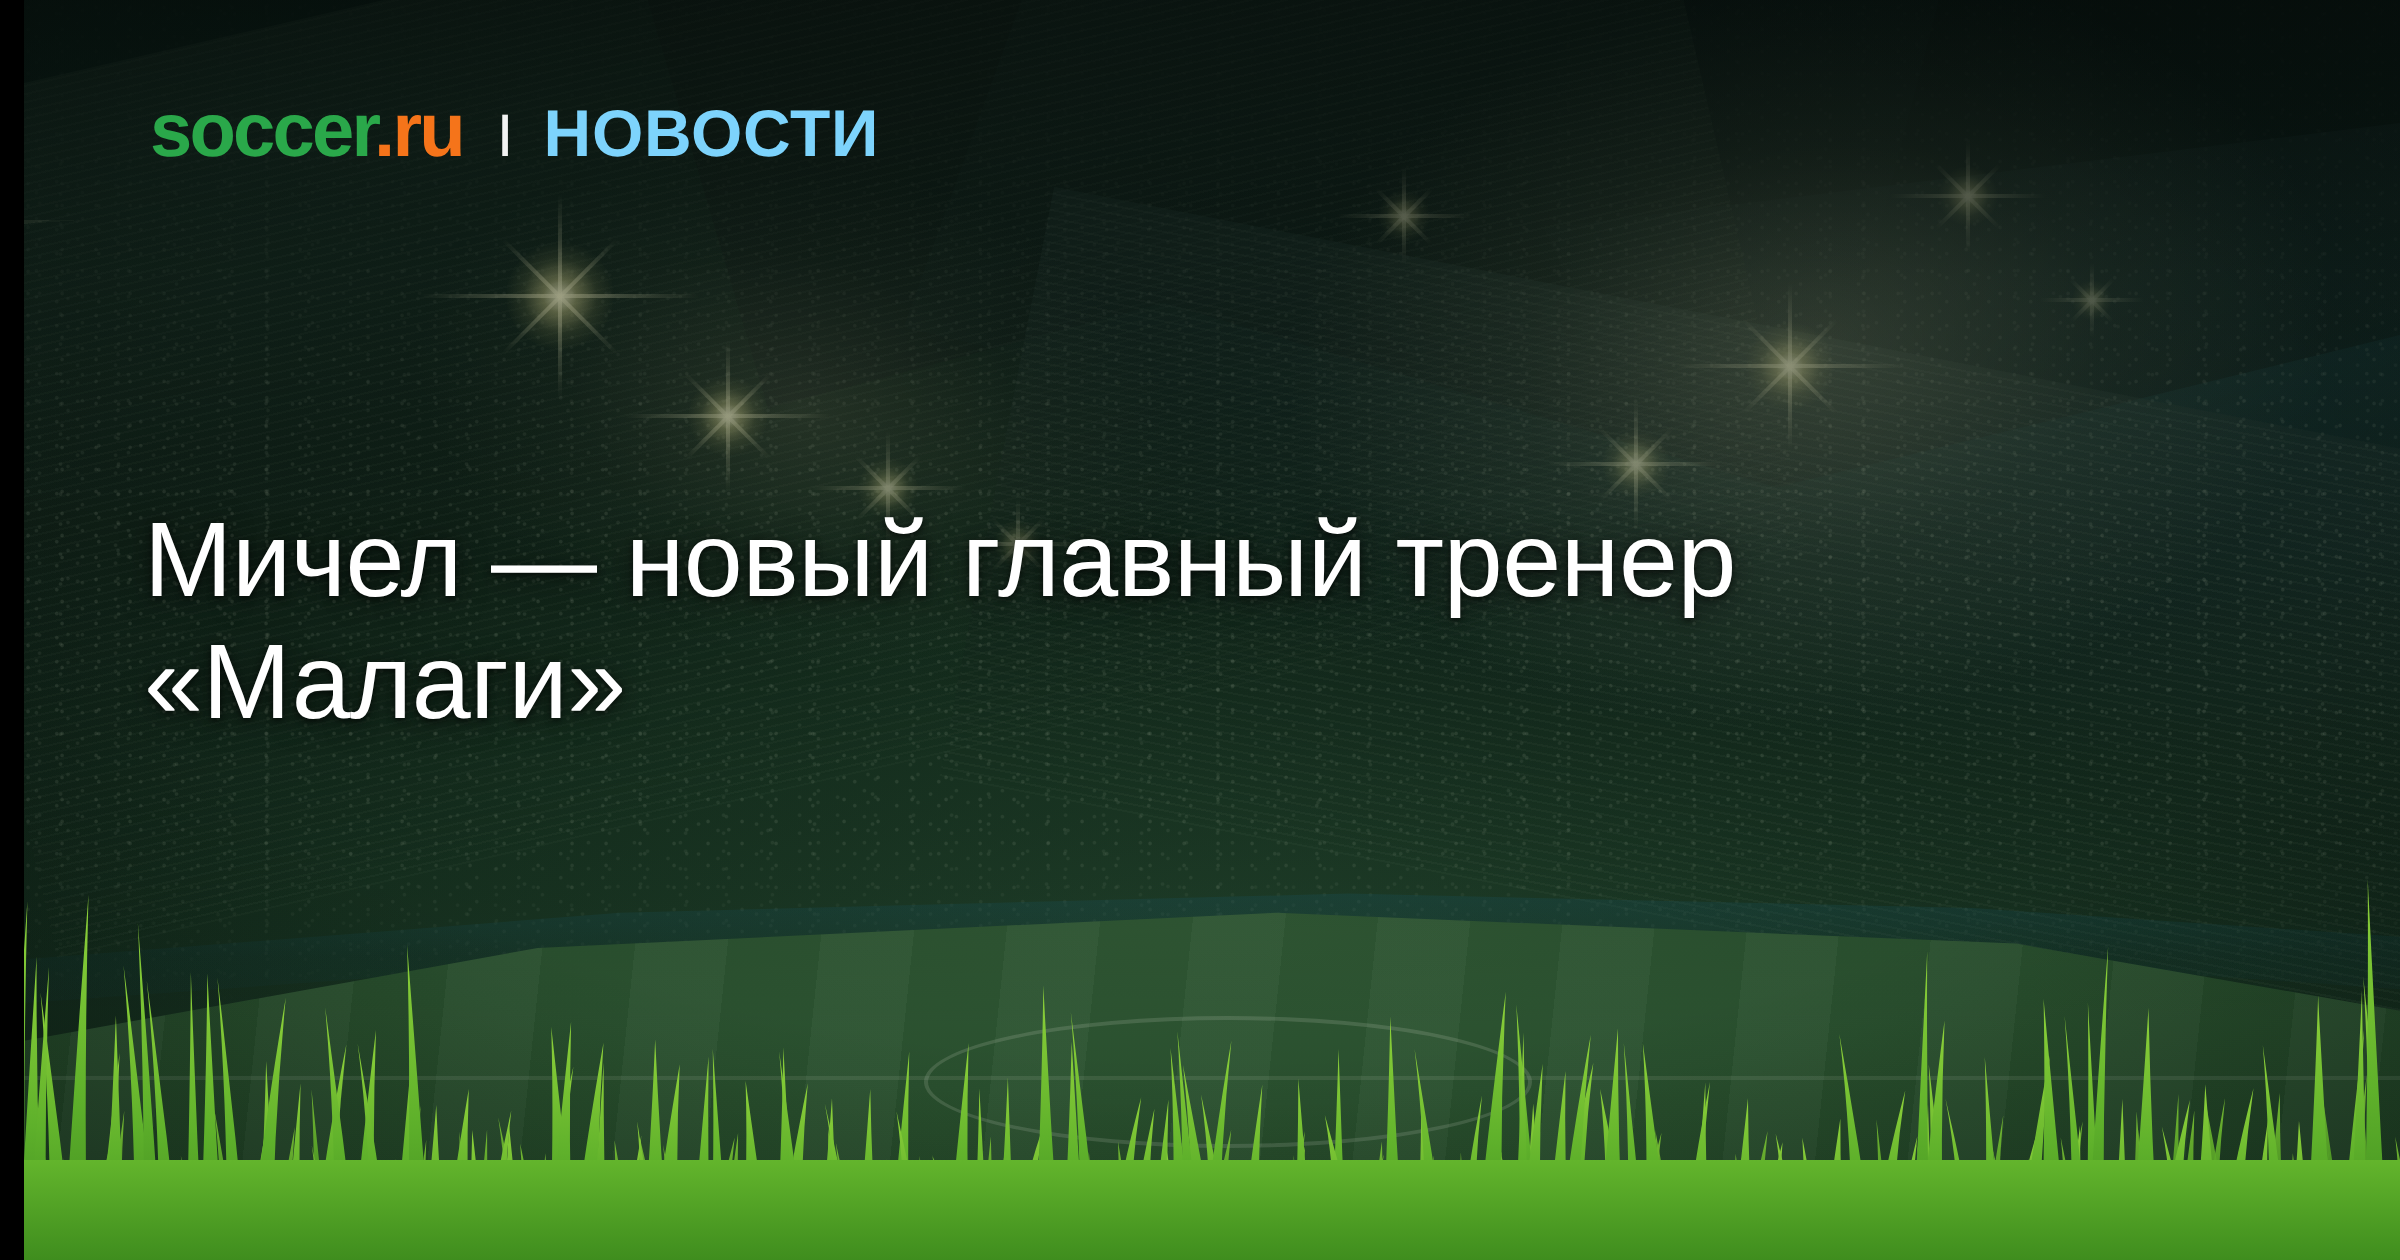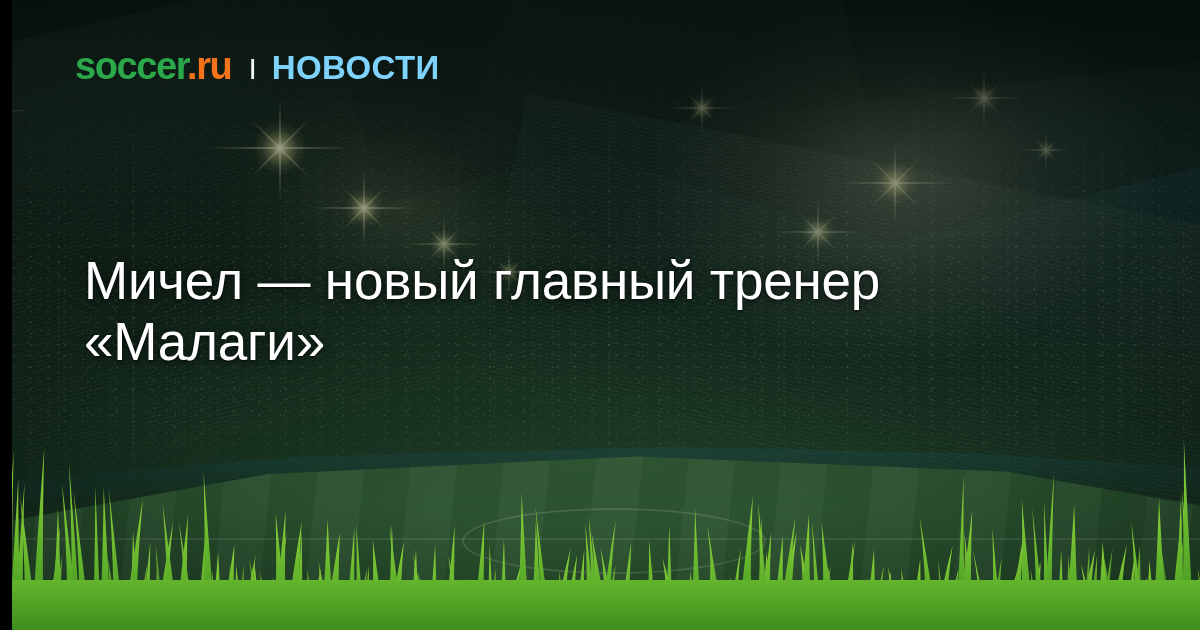--- a/index.html
+++ b/index.html
@@ -281,21 +281,21 @@
     color: #7dd3fc;
     font-size: 33px;
     font-weight: 700;
     letter-spacing: 0.4px;
     line-height: 1;
   }
 
   
   .headline {
     position: absolute;
-    left: 72px;
+    left: 60px;
     top: 250px;
     width: 1000px;
     margin: 0;
     color: #ffffff;
     font-size: 53px;
     font-weight: 400;
     line-height: 61px;
     letter-spacing: -0.2px;
     text-shadow: 0 2px 14px rgba(0,0,0,.55), 0 1px 3px rgba(0,0,0,.65);
   }

